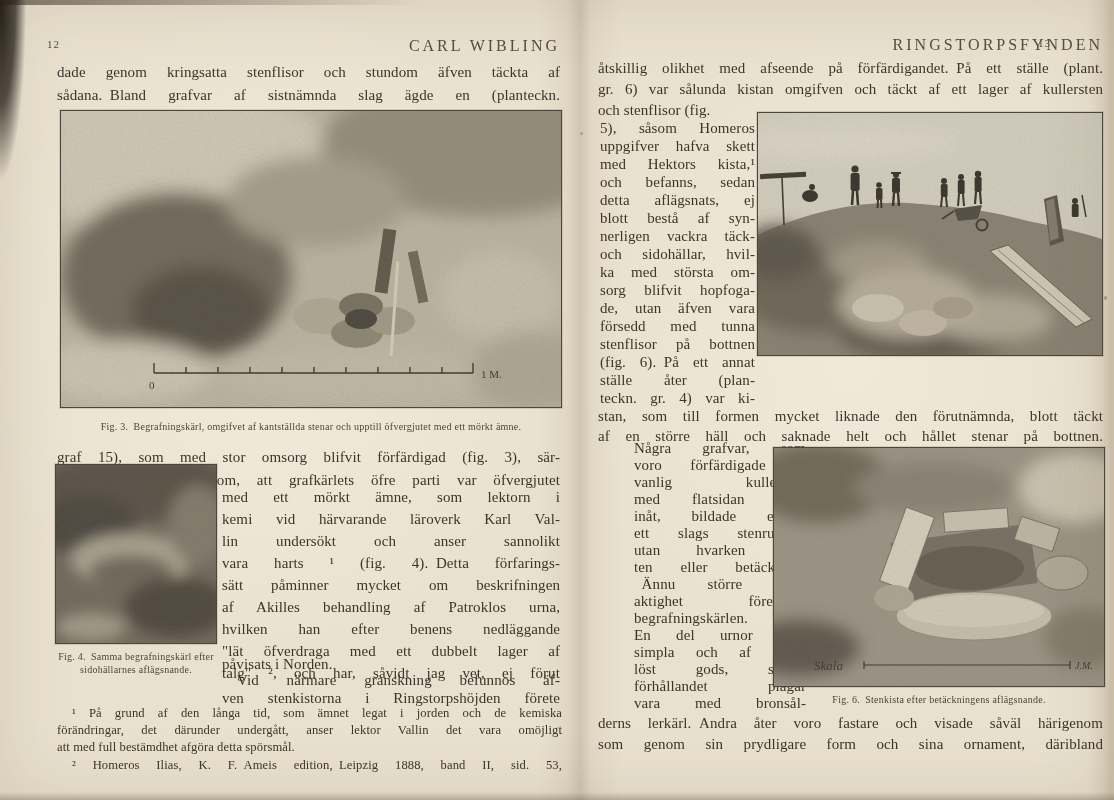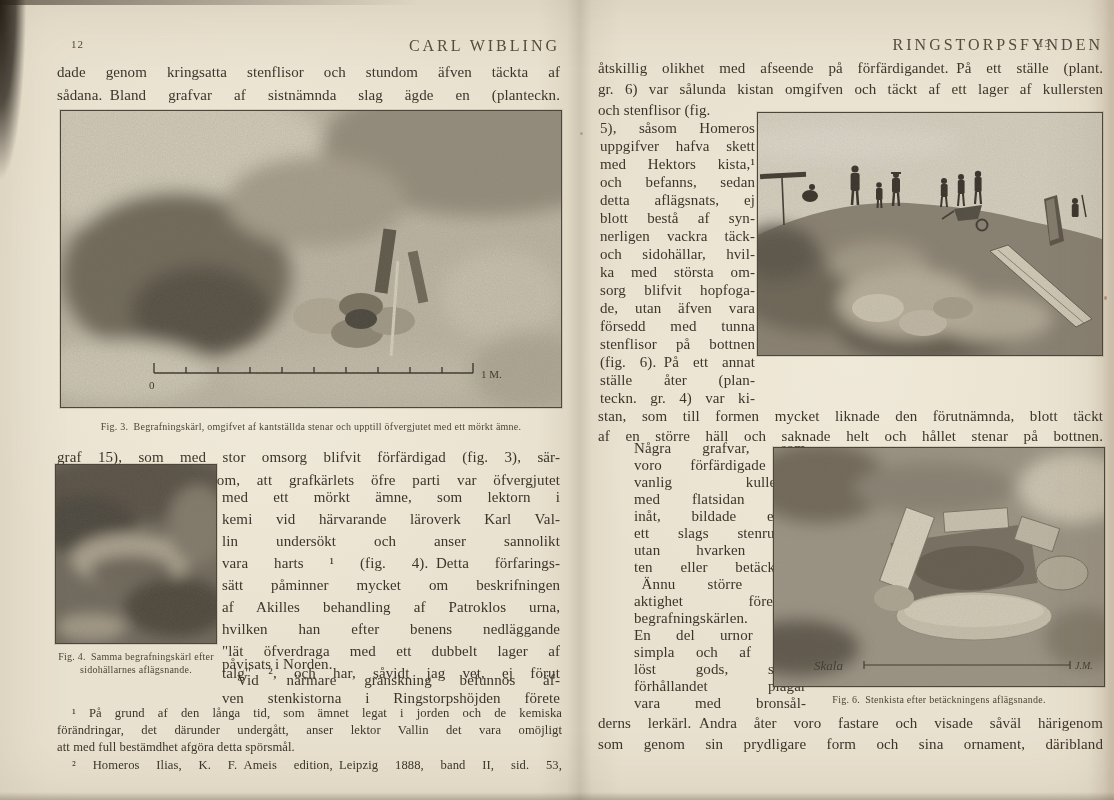--- a/index.html
+++ b/index.html
@@ -45,21 +45,21 @@
   <div class="page-tint tint-right"></div>
   <div class="gutter"></div>
   <div class="edge-left"></div>
   <div class="edge-top"></div>
   <div class="edge-right"></div>
   <div class="edge-bottom"></div>
   <div class="speck" style="left:547px;top:241px;width:4px;height:5px;background:rgba(152,74,50,.55);"></div>
   <div class="speck" style="left:1104px;top:296px;width:3px;height:4px;background:rgba(140,70,48,.45);"></div>
   <div class="speck" style="left:580px;top:132px;width:3px;height:3px;background:rgba(120,90,60,.35);"></div>
 
-  <div class="pn" style="left:71px;top:38px;">12</div>
+  <div class="pn" style="left:47px;top:38px;">12</div>
   <div class="runhead" style="left:57px;top:37px;width:503px;">CARL WIBLING</div>
 
   <div class="bt lh225" style="left:57px;top:61px;width:503px;">dade genom kringsatta stenflisor och stundom äfven täckta af
 sådana. Bland grafvar af sistnämnda slag ägde en (planteckn.</div>
 
   <div class="photo" style="left:60px;top:110px;">
     <svg width="500" height="296" viewBox="0 0 500 296">
       <defs>
         <filter id="b3" x="-30%" y="-30%" width="160%" height="160%">
             <feGaussianBlur stdDeviation="9"></feGaussianBlur>

